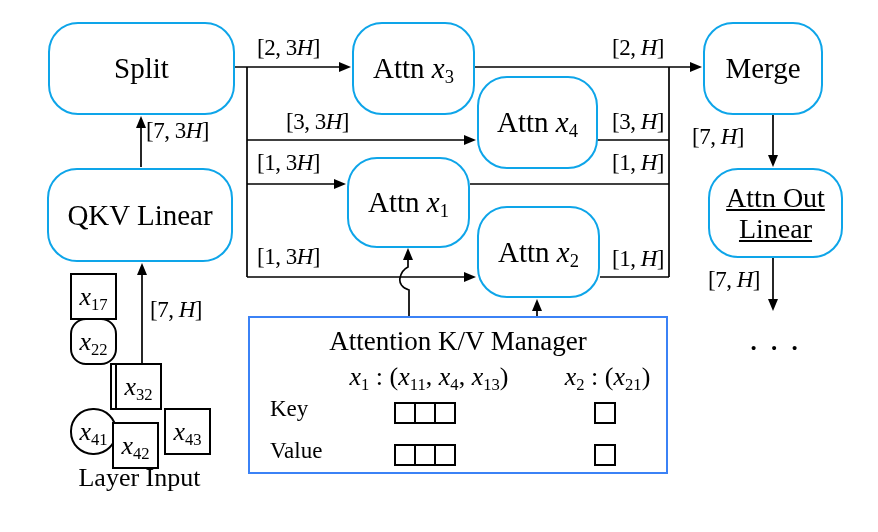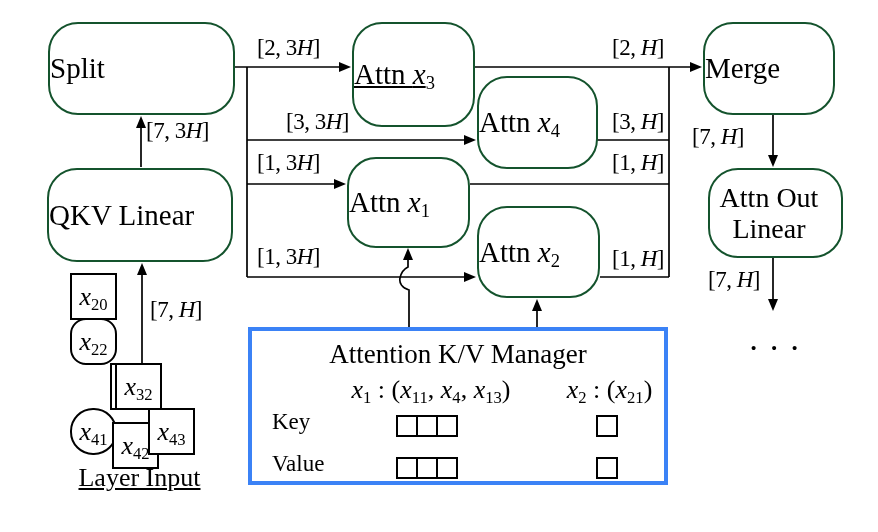--- a/index.html
+++ b/index.html
@@ -9,47 +9,47 @@
     height: 532px;
     background: #ffffff;
     font-family: "Liberation Serif", "DejaVu Serif", serif;
     color: #000;
     overflow: hidden;
   }
   .edges { position: absolute; left: 0; top: 0; }
   .node {
     position: absolute;
     box-sizing: border-box;
-    border: 2px solid #14532d;
+    border: 2px solid #0ea5e9;
     border-radius: 30px;
     background: #fff;
     display: flex;
     align-items: center;
-    justify-content: flex-start;
+    justify-content: center;
     text-align: center;
     font-size: 29px;
     line-height: 1.12;
   }
   .node .inner { display: inline-block; }
   .elabel {
     position: absolute;
     font-size: 23px;
     line-height: 1.05;
     white-space: nowrap;
     letter-spacing: -0.5px;
   }
   .elabel.r { text-align: right; }
   i { font-style: italic; }
   sub { font-size: 64%; line-height: 0; vertical-align: -0.28em; letter-spacing: 0; }
   .kvbox {
     position: absolute;
-    left: 248px; top: 327px;
+    left: 248px; top: 316px;
     width: 420px; height: 158px;
     box-sizing: border-box;
-    border: 4px solid #3b82f6;
+    border: 2px solid #3b82f6;
     background: #fff;
   }
   .kv-title {
     position: absolute; left: 0; top: 9px; width: 100%;
     text-align: center; font-size: 27px; line-height: 1.05;
   }
   .kv-entry { position: absolute; top: 45px; font-size: 26px; line-height: 1.05; text-align: center; white-space: nowrap; }
   .kv-entry.e1 { left: 74px; width: 210px; }
   .kv-entry.e2 { left: 300px; width: 115px; }
   .kv-rowlabel { position: absolute; left: 20px; font-size: 23px; line-height: 1.05; }
@@ -72,21 +72,21 @@
     width: 47px; height: 47px;
     box-sizing: border-box;
     border: 2px solid #000;
     background: #fff;
     display: flex; align-items: center; justify-content: center;
     font-size: 26px;
   }
   .caption {
     position: absolute;
     left: 62px; top: 464px; width: 155px;
-    text-align: center; font-size: 26px; line-height: 1.05; text-decoration: underline;
+    text-align: center; font-size: 26px; line-height: 1.05;
   }
   .dots {
     position: absolute;
     left: 748px; top: 329px; width: 56px;
     text-align: center; font-size: 25px; font-weight: bold;
     letter-spacing: 4px; line-height: 1;
   }
 </style>
 </head>
 <body>
@@ -118,37 +118,37 @@
       <path d="M537 327 V302" marker-end="url(#arr)"></path>
     </g>
   </svg>
 
   <div class="node" style="left:48px;top:22px;width:187px;height:93px;">
     <span class="inner">Split</span>
   </div>
   <div class="node" style="left:47px;top:168px;width:186px;height:94px;">
     <span class="inner">QKV Linear</span>
   </div>
-  <div class="node" style="left:352px;top:22px;width:123px;height:105px;text-decoration:underline;">
+  <div class="node" style="left:352px;top:22px;width:123px;height:93px;">
     <span class="inner">Attn <i>x</i><sub>3</sub></span>
   </div>
   <div class="node" style="left:477px;top:76px;width:121px;height:93px;">
     <span class="inner">Attn <i>x</i><sub>4</sub></span>
   </div>
-  <div class="node" style="left:347px;top:157px;width:123px;height:91px;border-radius:29px;">
+  <div class="node" style="left:347px;top:157px;width:123px;height:91px;">
     <span class="inner">Attn <i>x</i><sub>1</sub></span>
   </div>
   <div class="node" style="left:477px;top:206px;width:123px;height:92px;">
     <span class="inner">Attn <i>x</i><sub>2</sub></span>
   </div>
-  <div class="node" style="left:703px;top:22px;width:132px;height:93px;">
+  <div class="node" style="left:703px;top:22px;width:120px;height:93px;">
     <span class="inner">Merge</span>
   </div>
   <div class="node" style="left:708px;top:168px;width:135px;height:90px;font-size:28px;">
-    <span class="inner" style="width:118px;">Attn Out Linear</span>
+    <span class="inner" style="width:118px;text-decoration:underline;">Attn Out Linear</span>
   </div>
 
   <span class="elabel" style="left:146px;top:119px;">[7, 3<i>H</i>]</span>
   <span class="elabel" style="left:150px;top:298px;">[7, <i>H</i>]</span>
   <span class="elabel" style="left:257px;top:36px;">[2, 3<i>H</i>]</span>
   <span class="elabel" style="left:257px;top:110px;margin-left:29px;">[3, 3<i>H</i>]</span>
   <span class="elabel" style="left:257px;top:151px;">[1, 3<i>H</i>]</span>
   <span class="elabel" style="left:257px;top:245px;">[1, 3<i>H</i>]</span>
   <span class="elabel r" style="right:214px;top:36px;">[2, <i>H</i>]</span>
   <span class="elabel r" style="right:214px;top:110px;">[3, <i>H</i>]</span>
@@ -175,37 +175,37 @@
         <span class="slot"></span>
         <span class="slot"></span>
         <span class="slot"></span>
       </div>
     <div class="slotrow vx2">
         <span class="slot"></span>
       </div>
   </div>
 
   <div class="cell" style="left:70px;top:273px;">
-    <span><i>x</i><sub>20</sub></span>
+    <span><i>x</i><sub>17</sub></span>
   </div>
   <div class="cell" style="left:70px;top:318px;border-radius:16px;">
     <span><i>x</i><sub>22</sub></span>
   </div>
   <div class="cell" style="left:70px;top:363px;margin-left:40px;">
     <span><i>x</i><sub>31</sub></span>
   </div>
   <div class="cell" style="left:115px;top:363px;">
     <span><i>x</i><sub>32</sub></span>
   </div>
   <div class="cell" style="left:70px;top:408px;border-radius:23px;">
     <span><i>x</i><sub>41</sub></span>
   </div>
   <div class="cell" style="left:112px;top:408px;margin-top:14px;">
     <span><i>x</i><sub>42</sub></span>
   </div>
-  <div class="cell" style="left:148px;top:408px;">
+  <div class="cell" style="left:164px;top:408px;">
     <span><i>x</i><sub>43</sub></span>
   </div>
   <div class="caption">Layer Input</div>
 
   <div class="dots">. . .</div>
 
 </div>
 
 </body></html>

